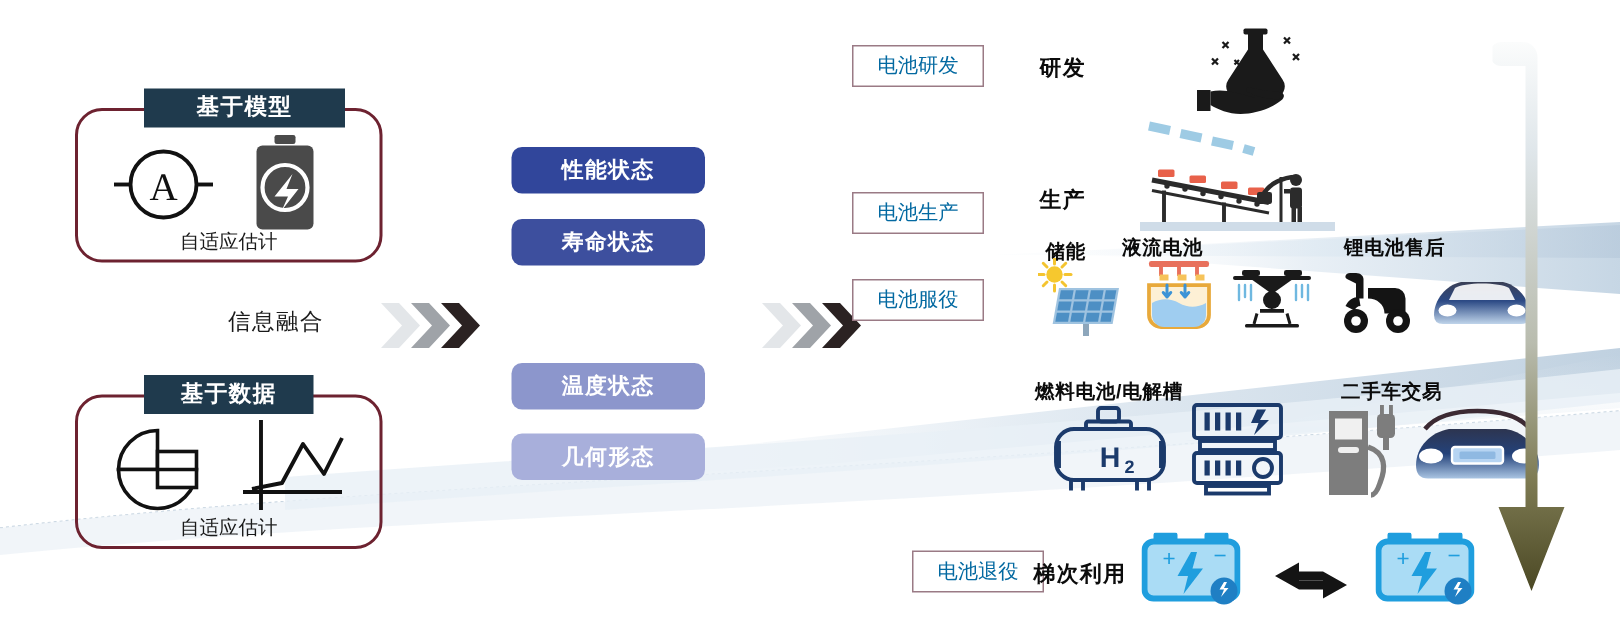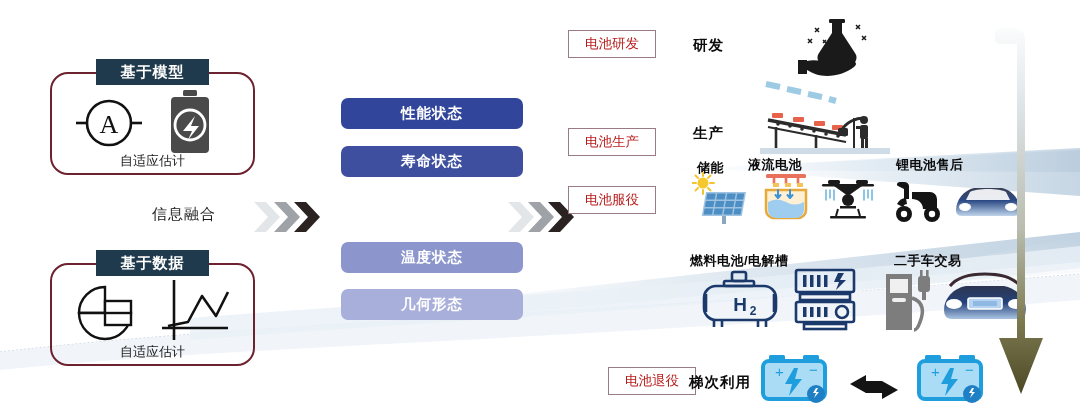--- a/index.html
+++ b/index.html
@@ -44,37 +44,37 @@
     color:#1a1a1a;
     text-align:center;
     width:100%;
     left:0;
   }
 
   
   .chip{
     position:absolute;
     left:341px;
-    width:182px;height:31px;
+    width:129px;height:31px;
     border-radius:7px;
     color:#ffffff;
     font-size:14.5px;
     font-weight:bold;
     letter-spacing:1px;
     display:flex;align-items:center;justify-content:center;
     box-sizing:border-box;
   }
 
   
   .stagebox{
     position:absolute;
     width:88px;height:28px;
     border:1.5px solid #9a7a85;
     background:#ffffff;
-    color:#b91c1c;
+    color:#0369a1;
     font-size:13.5px;
     display:flex;align-items:center;justify-content:center;
     box-sizing:border-box;
   }
   .stagename{
     position:absolute;
     font-size:14.5px;
     font-weight:bold;
     color:#0b0b0b;
     letter-spacing:1px;
@@ -137,21 +137,21 @@
     <path d="M1080,236 L760,300 L1080,300 Z" fill="url(#wv3)" opacity="0.55"></path>
 
     <path d="M0,352 C260,320 520,318 1080,272 L1080,415 L0,415 Z" fill="#ffffff"></path>
     <path d="M0,352 C260,322 520,320 1080,274" fill="none" stroke="#c6d4e0" stroke-width="1" stroke-dasharray="2 2"></path>
     <path d="M0,352 C260,322 520,320 1080,274 L1080,300 C520,344 260,344 0,370 Z" fill="#eef3f8" opacity="0.85"></path>
 
     <path d="M190,318 C420,300 700,288 1080,246 L1080,268 C700,310 420,322 190,340 Z" fill="#e9f0f6" opacity="0.8"></path>
   </svg>
 
   <div class="panel" style="left:50px;top:72px;width:205px;height:103px;"></div>
-  <div class="panel-tab" style="left:96px;top:59px;width:113px;">基于模型</div>
+  <div class="panel-tab" style="left:96px;top:59px;width:134px;">基于模型</div>
 
   <svg class="abs" style="left:72px;top:92px;" width="74" height="62" viewBox="0 0 74 62">
     <circle cx="37" cy="31" r="22" fill="#ffffff" stroke="#111111" stroke-width="2.6"></circle>
     <line x1="4" y1="31" x2="16" y2="31" stroke="#111111" stroke-width="2.6"></line>
     <line x1="58" y1="31" x2="70" y2="31" stroke="#111111" stroke-width="2.6"></line>
     <text x="37" y="41" font-family="'Liberation Serif',serif" font-size="26" text-anchor="middle" fill="#111111">A</text>
   </svg>
 
   <svg class="abs" style="left:165px;top:88px;" width="50" height="68" viewBox="0 0 50 68">
     <rect x="18" y="2" width="14" height="6" rx="1.5" fill="#4a4a4a"></rect>

